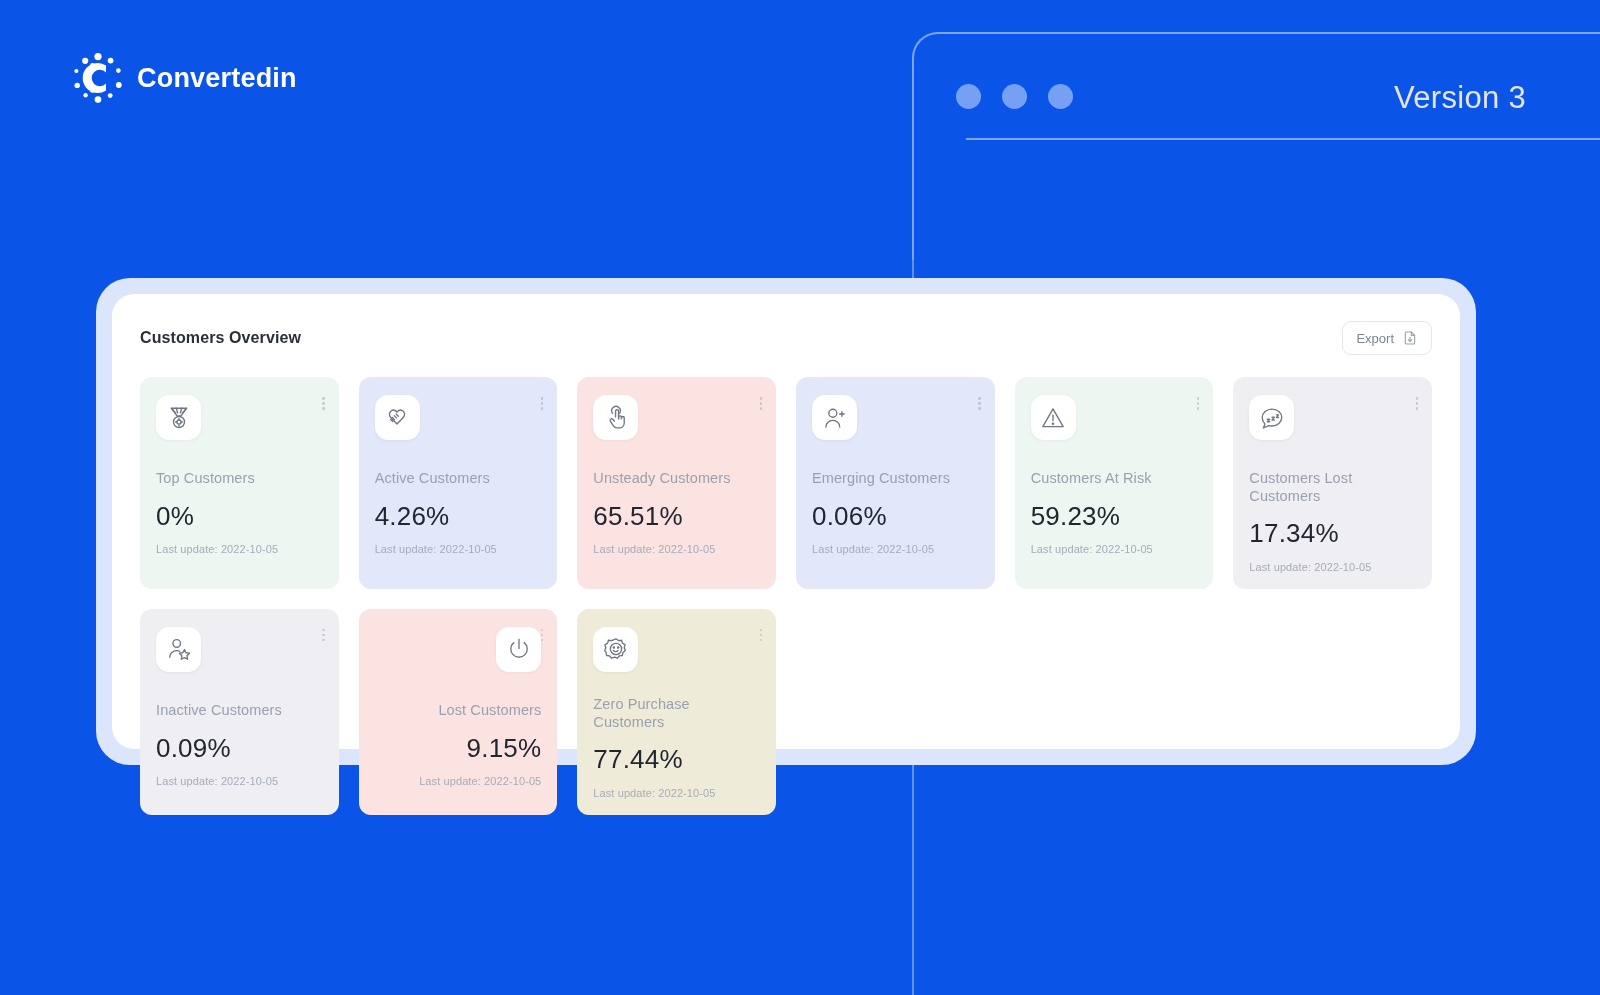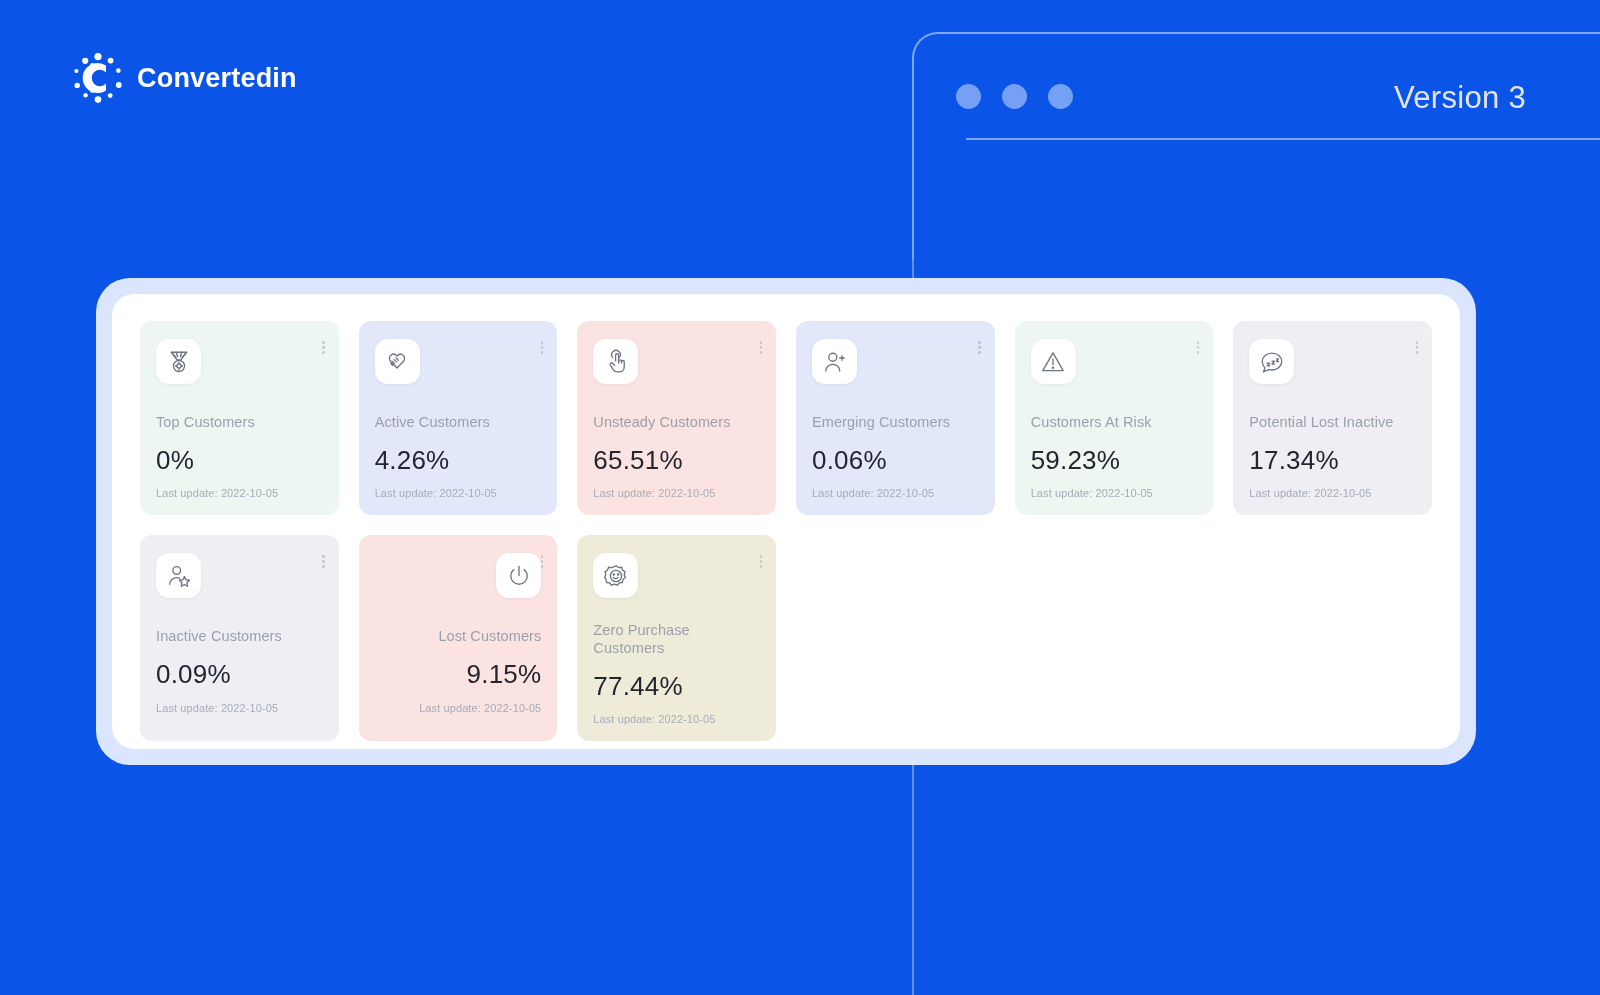--- a/index.html
+++ b/index.html
@@ -246,20 +246,33 @@
     <span class="frame-dot"></span>
     <span class="frame-dot"></span>
     <span class="frame-dot"></span>
   </div>
 
   <div id="version-label">Version 3</div>
 
   <div id="dashboard-outer">
     <div id="dashboard-panel">
 
+      <div id="panel-header">
+        <div id="panel-title">Customers Overview</div>
+
+        <div id="export-button">
+          <span id="export-label">Export</span>
+          <svg width="16" height="16" viewBox="0 0 24 24" fill="none" stroke="#9aa1ae" stroke-width="1.7" stroke-linecap="round" stroke-linejoin="round">
+            <path d="M14 3H7a2 2 0 0 0-2 2v14a2 2 0 0 0 2 2h10a2 2 0 0 0 2-2V8z"></path>
+            <path d="M14 3v5h5"></path>
+            <path d="M12 11v6"></path>
+            <path d="M9.5 14.5 12 17l2.5-2.5"></path>
+          </svg>
+        </div>
+      </div>
 
       <div id="cards-grid">
           <div class="metric-card" style="background: rgb(237, 246, 241);">
             <div class="card-icon-box">
               <svg width="26" height="26" viewBox="0 0 24 24" fill="none" stroke="#6f7582" stroke-width="1.25" stroke-linecap="round" stroke-linejoin="round">
                 <use href="#ico-medal-icon"></use>
               </svg>
             </div>
             <div class="card-menu">
               <span></span>
@@ -334,21 +347,21 @@
             <div class="card-icon-box">
               <svg width="26" height="26" viewBox="0 0 24 24" fill="none" stroke="#6f7582" stroke-width="1.25" stroke-linecap="round" stroke-linejoin="round">
                 <use href="#ico-sleeping-bubble-icon"></use>
               </svg>
             </div>
             <div class="card-menu">
               <span></span>
               <span></span>
               <span></span>
             </div>
-            <div class="card-label">Potential Lost Inactive</div>
+            <div class="card-label">Customers Lost Customers</div>
             <div class="card-value">17.34%</div>
             <div class="card-updated">Last update: 2022-10-05</div>
           </div>
           <div class="metric-card" style="background: rgb(238, 238, 243);">
             <div class="card-icon-box">
               <svg width="26" height="26" viewBox="0 0 24 24" fill="none" stroke="#6f7582" stroke-width="1.25" stroke-linecap="round" stroke-linejoin="round">
                 <use href="#ico-user-star-icon"></use>
               </svg>
             </div>
             <div class="card-menu">

